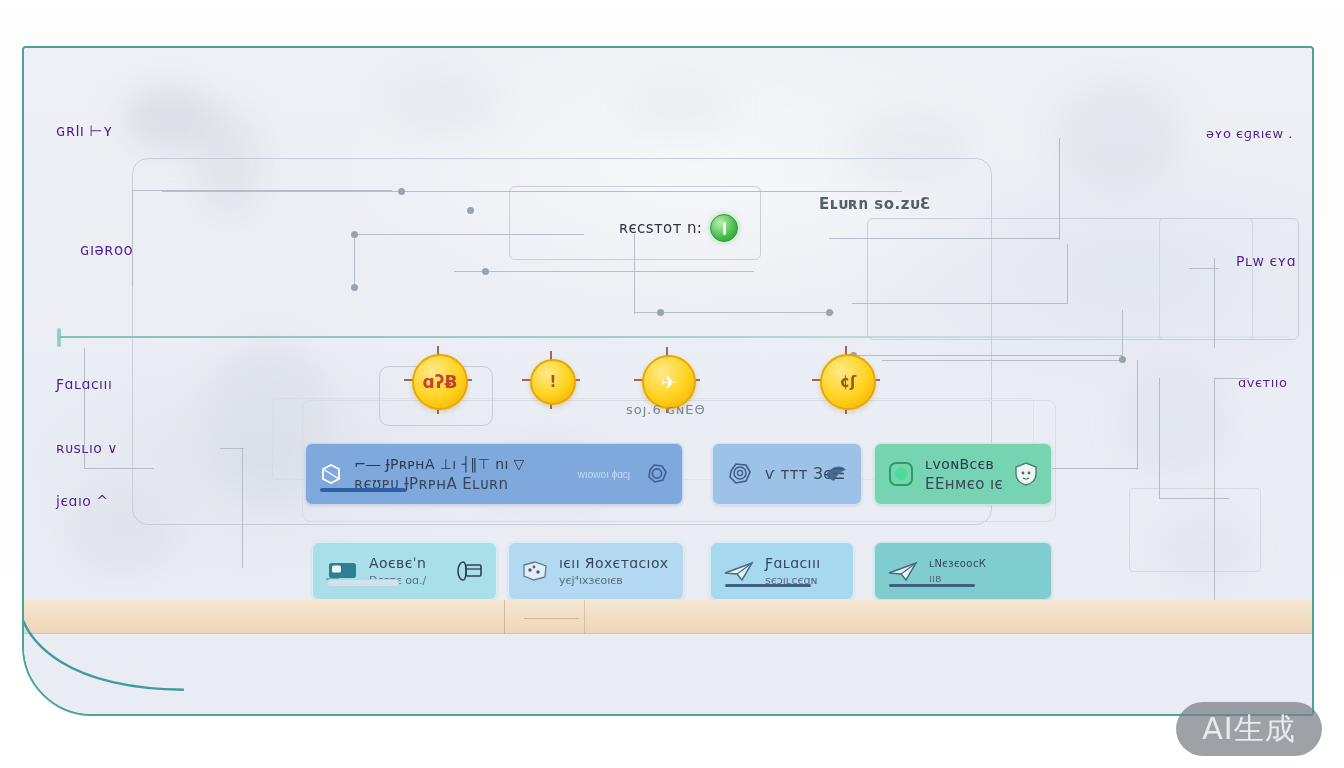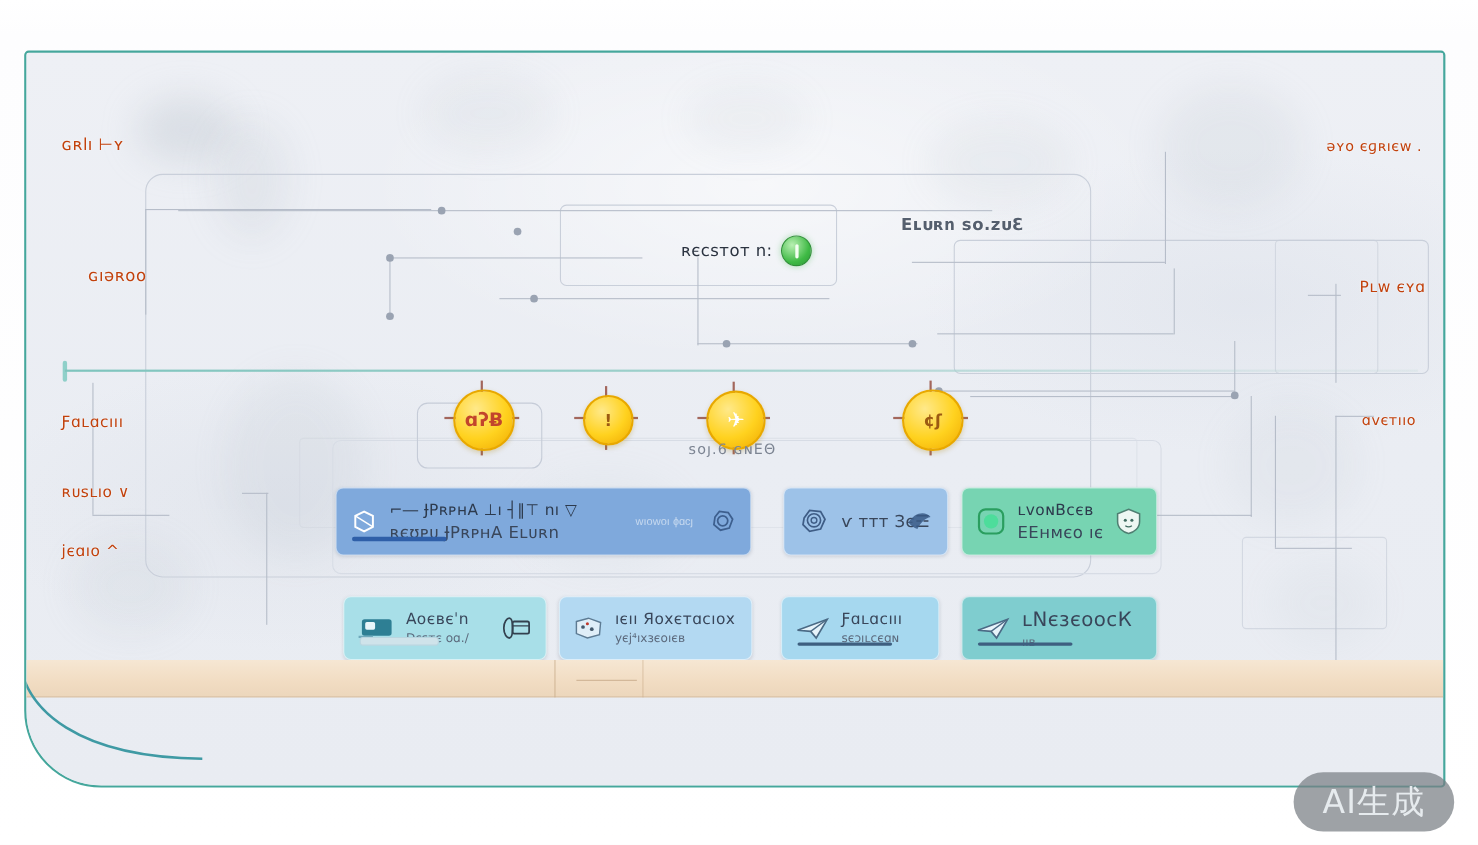--- a/index.html
+++ b/index.html
@@ -65,21 +65,21 @@
   }
 
   
   .wire{position:absolute;background:#b6bdc9;}
   .wire.h{height:1.3px;}
   .wire.v{width:1.3px;}
   .node{position:absolute;width:7px;height:7px;border-radius:50%;background:#9aa3b2;}
 
   
   .plabel{
-    position:absolute;color:#c2410c;white-space:nowrap;
+    position:absolute;color:#4c1d95;white-space:nowrap;
     font-family:"DejaVu Sans", sans-serif;
     letter-spacing:.5px;
     text-shadow:0 0 2px rgba(255,255,255,.9);
   }
 
   
   .status-row{position:absolute;left:618px;top:212px;display:flex;align-items:center;gap:8px;}
   .status-text{font-size:15px;color:#2b3340;font-family:"DejaVu Sans",sans-serif;letter-spacing:.4px;}
   .green-dot{
     width:26px;height:26px;border-radius:50%;
@@ -401,21 +401,21 @@
           <div class="bar dk" style="position: absolute; left: 14px; bottom: 12px; width: 86px;"></div>
         </div>
         <div class="card" style="left: 850px; top: 494px; width: 178px; height: 58px; background: rgb(127, 205, 207); position: absolute;">
           <span class="ico">
             <svg width="32" height="24" viewBox="0 0 32 24">
               <path d="M2 14 L29 4 L19 21 L14 15 Z" fill="#e6f3fa" stroke="#4a6a85" stroke-width="1.5"></path>
               <path d="M14 15 L29 4" stroke="#4a6a85" stroke-width="1.2"></path>
             </svg>
           </span>
           <div class="txt">
-            <div class="t2" style="font-size: 18px;">ʟΝєзєᴏᴏсК</div>
+            <div class="t2" style="font-size: 10px;">ʟΝєзєᴏᴏсК</div>
             <div class="t3">ııв</div>
           </div>
           <div class="spacer"></div>
           <div class="bar dk" style="position: absolute; left: 14px; bottom: 12px; width: 86px;"></div>
         </div>
       </div>
 
     <div class="tan-band" style="top:552px;">
       <div class="fgrid" style="left:480px;top:0;width:1px;height:34px;background:rgba(190,160,125,.6);"></div>
       <div class="fgrid" style="left:560px;top:0;width:1px;height:34px;background:rgba(190,160,125,.45);"></div>

